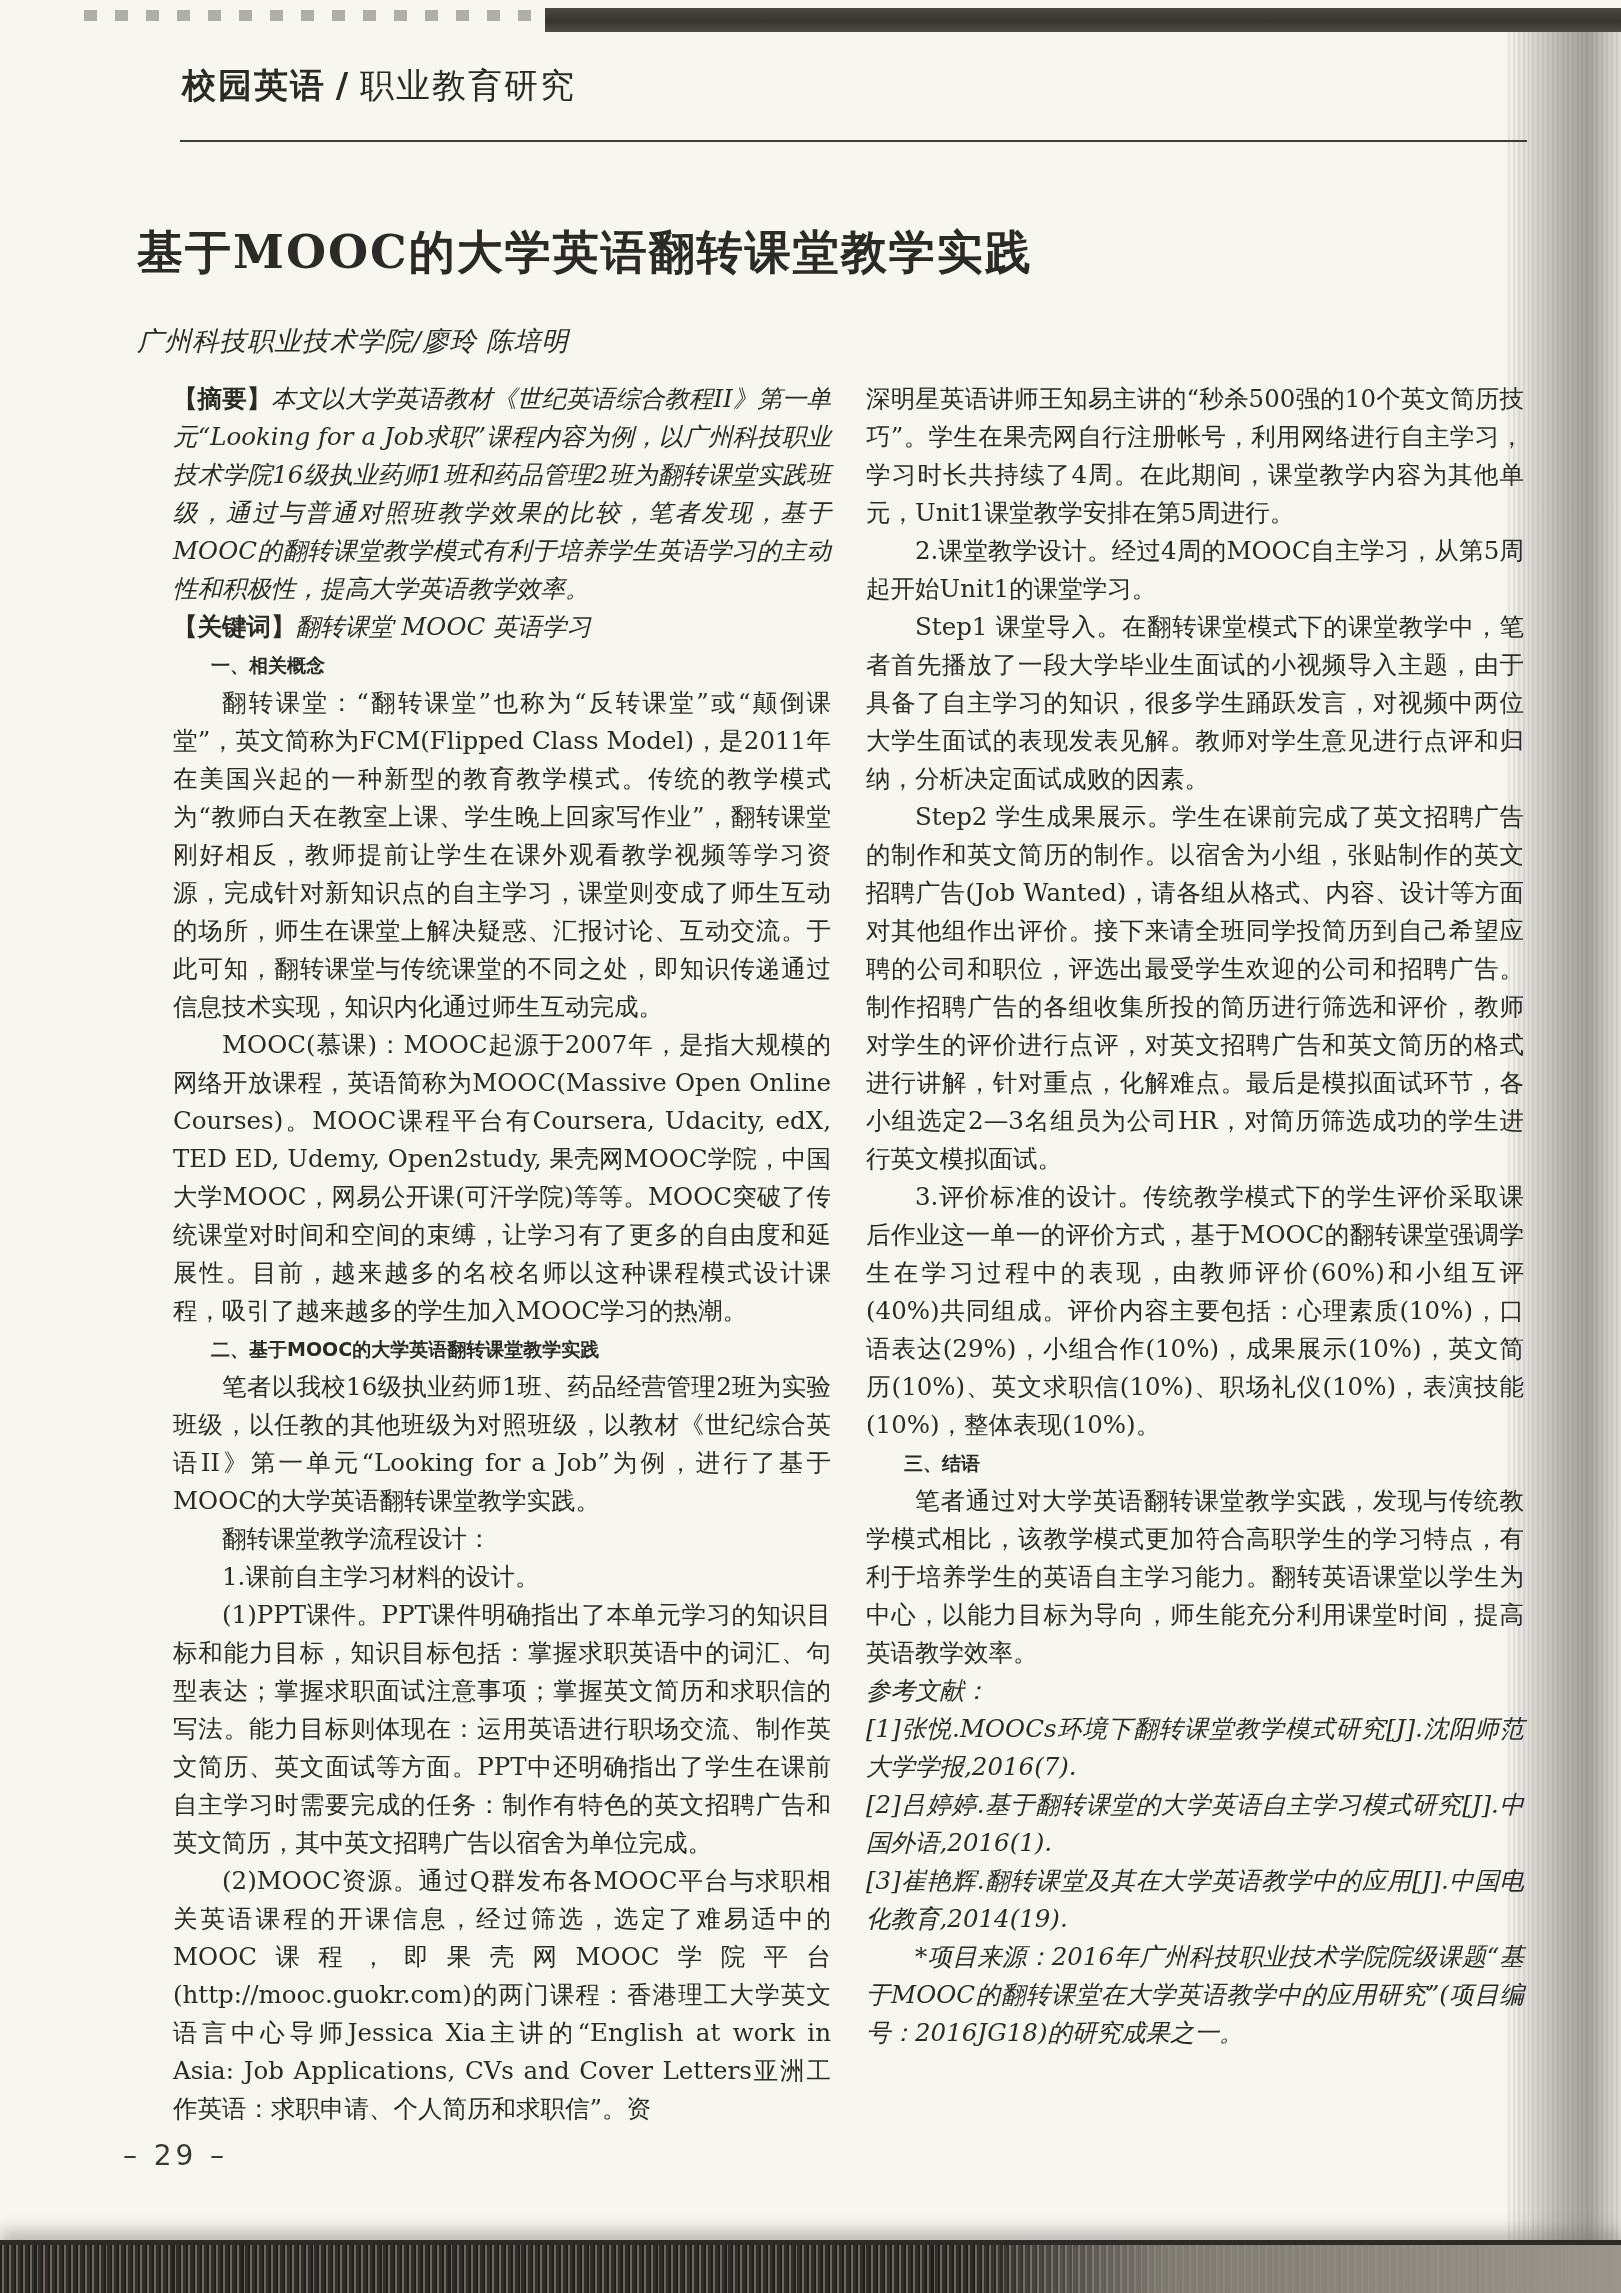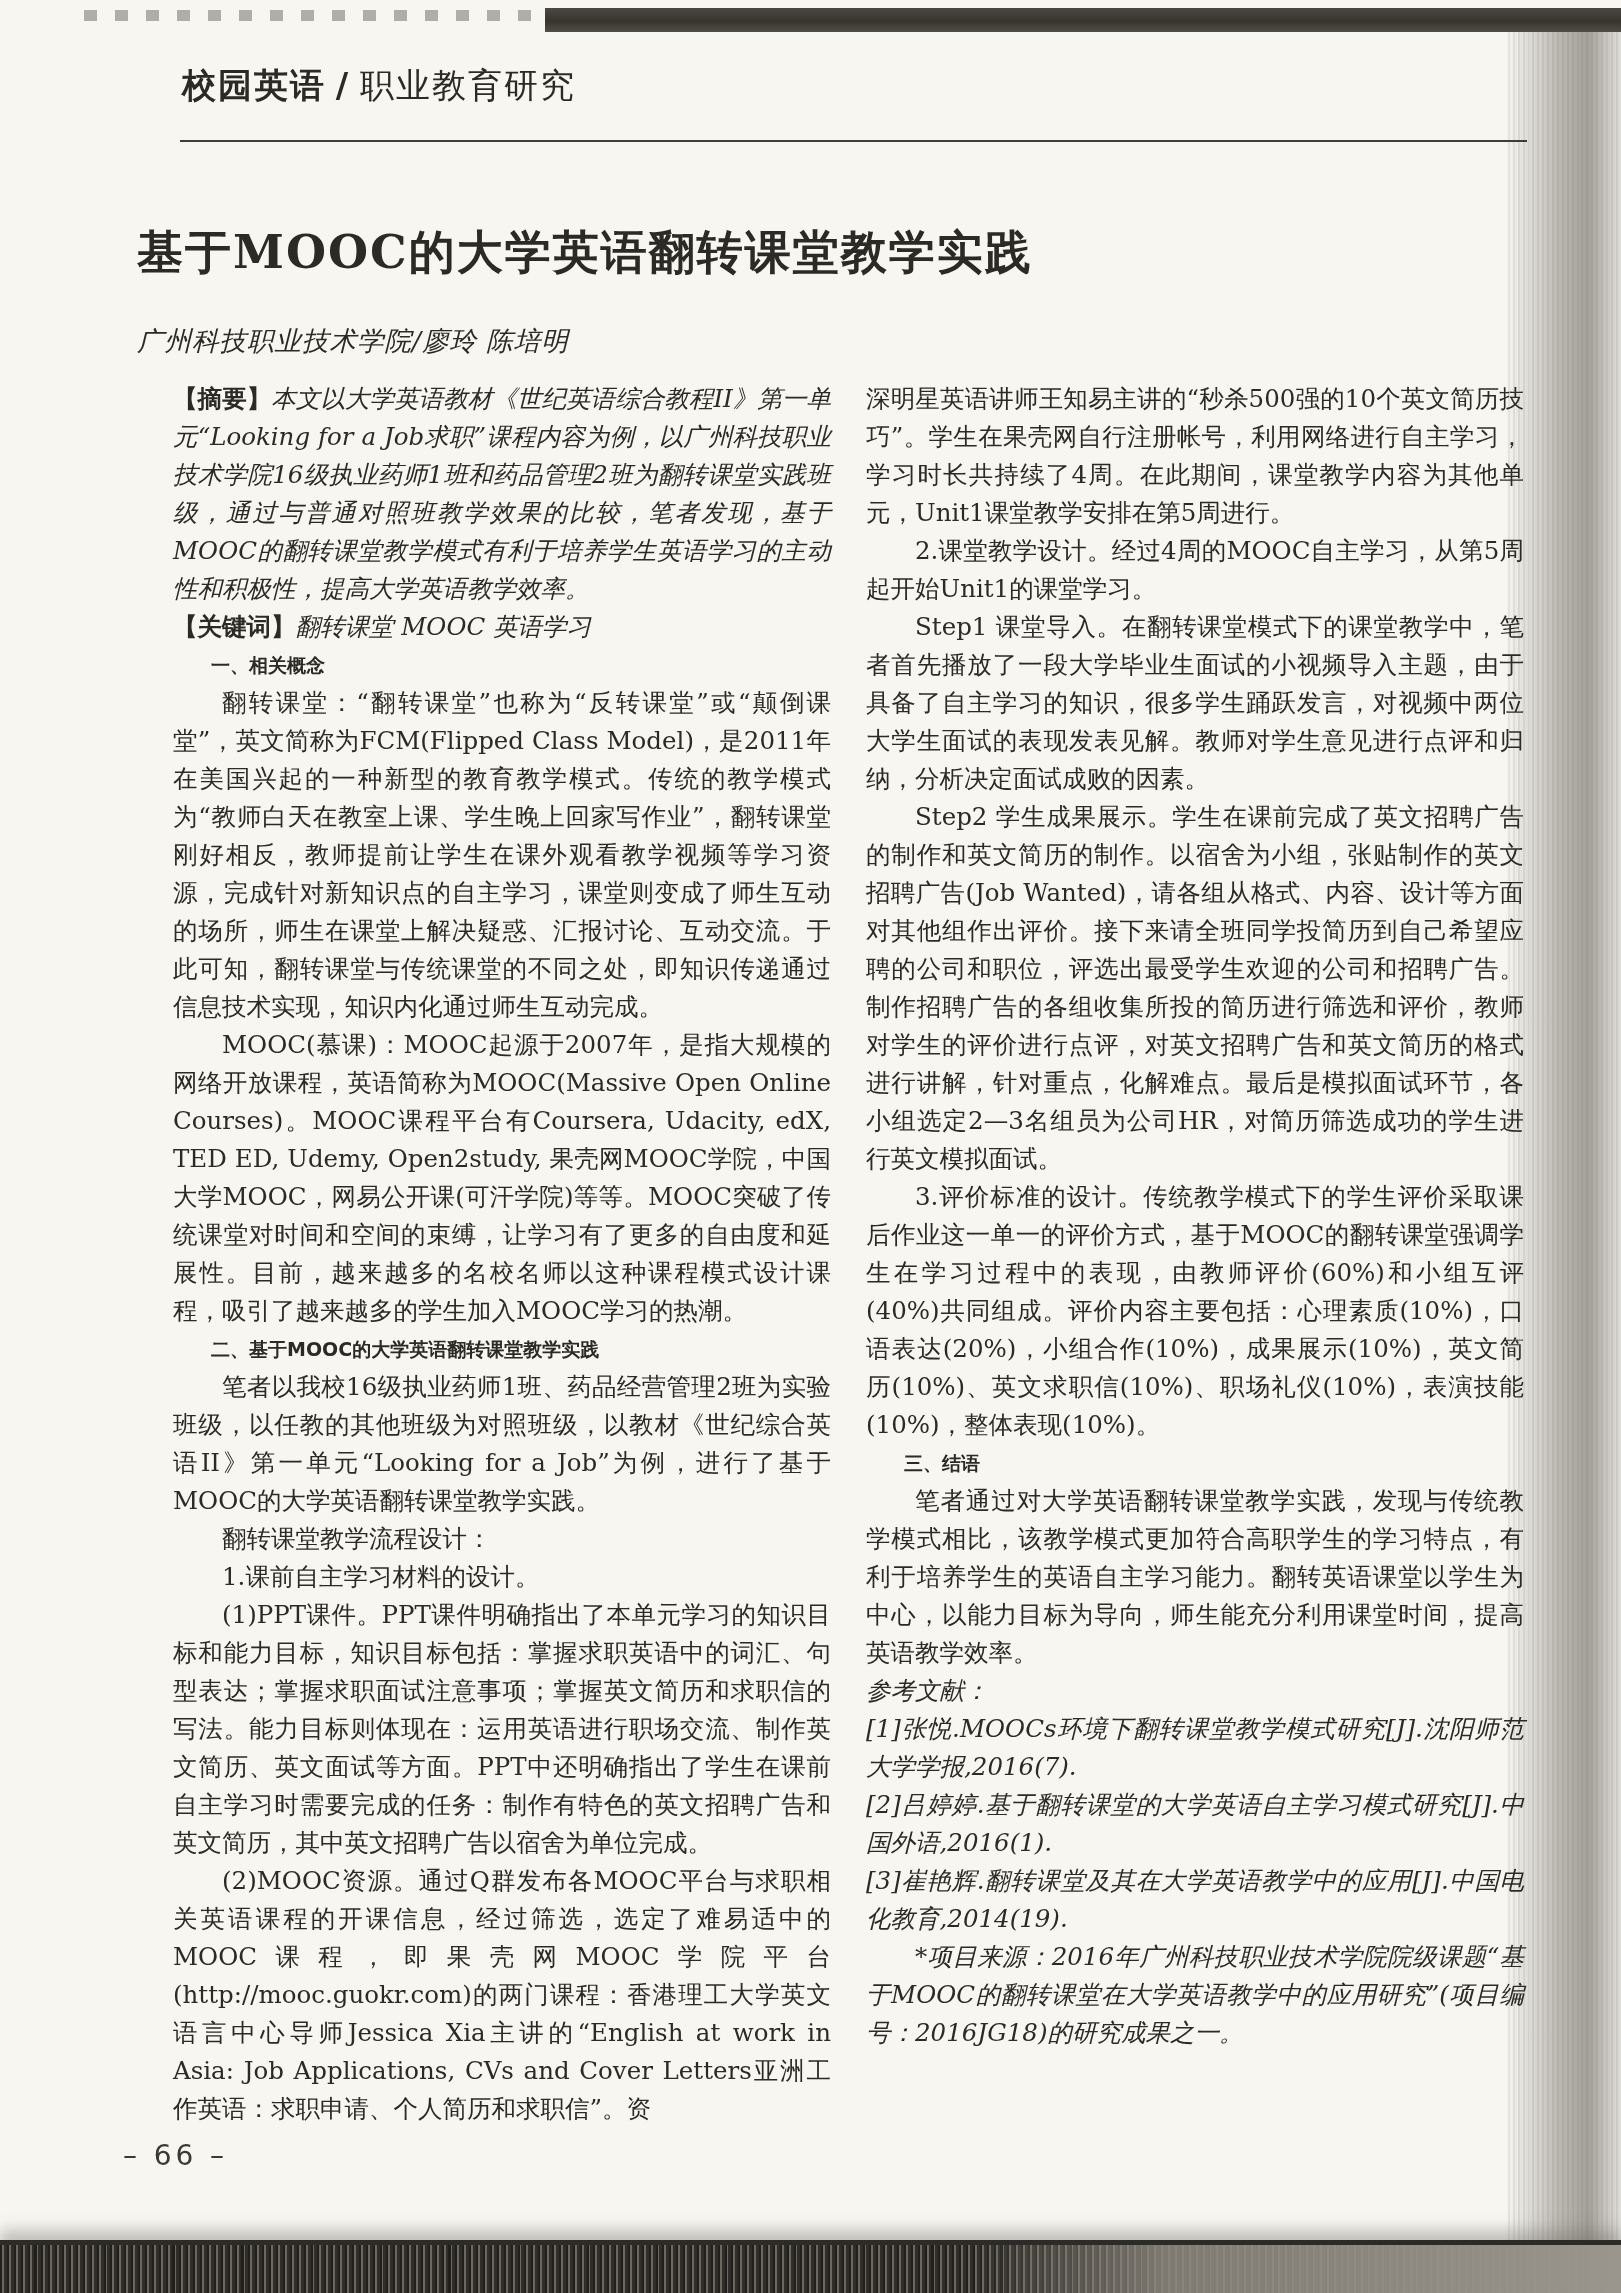--- a/index.html
+++ b/index.html
@@ -120,28 +120,28 @@
       <p class="body">1.课前自主学习材料的设计。</p>
       <p class="body">(1)PPT课件。PPT课件明确指出了本单元学习的知识目标和能力目标，知识目标包括：掌握求职英语中的词汇、句型表达；掌握求职面试注意事项；掌握英文简历和求职信的写法。能力目标则体现在：运用英语进行职场交流、制作英文简历、英文面试等方面。PPT中还明确指出了学生在课前自主学习时需要完成的任务：制作有特色的英文招聘广告和英文简历，其中英文招聘广告以宿舍为单位完成。</p>
       <p class="body">(2)MOOC资源。通过Q群发布各MOOC平台与求职相关英语课程的开课信息，经过筛选，选定了难易适中的MOOC课程，即果壳网MOOC学院平台(http://mooc.guokr.com)的两门课程：香港理工大学英文语言中心导师Jessica Xia主讲的“English at work in Asia: Job Applications, CVs and Cover Letters亚洲工作英语：求职申请、个人简历和求职信”。资</p>
     </div>
 
     <div class="col">
       <p class="noindent">深明星英语讲师王知易主讲的“秒杀500强的10个英文简历技巧”。学生在果壳网自行注册帐号，利用网络进行自主学习，学习时长共持续了4周。在此期间，课堂教学内容为其他单元，Unit1课堂教学安排在第5周进行。</p>
       <p class="body">2.课堂教学设计。经过4周的MOOC自主学习，从第5周起开始Unit1的课堂学习。</p>
       <p class="body">Step1 课堂导入。在翻转课堂模式下的课堂教学中，笔者首先播放了一段大学毕业生面试的小视频导入主题，由于具备了自主学习的知识，很多学生踊跃发言，对视频中两位大学生面试的表现发表见解。教师对学生意见进行点评和归纳，分析决定面试成败的因素。</p>
       <p class="body">Step2 学生成果展示。学生在课前完成了英文招聘广告的制作和英文简历的制作。以宿舍为小组，张贴制作的英文招聘广告(Job Wanted)，请各组从格式、内容、设计等方面对其他组作出评价。接下来请全班同学投简历到自己希望应聘的公司和职位，评选出最受学生欢迎的公司和招聘广告。制作招聘广告的各组收集所投的简历进行筛选和评价，教师对学生的评价进行点评，对英文招聘广告和英文简历的格式进行讲解，针对重点，化解难点。最后是模拟面试环节，各小组选定2—3名组员为公司HR，对简历筛选成功的学生进行英文模拟面试。</p>
-      <p class="body">3.评价标准的设计。传统教学模式下的学生评价采取课后作业这一单一的评价方式，基于MOOC的翻转课堂强调学生在学习过程中的表现，由教师评价(60%)和小组互评(40%)共同组成。评价内容主要包括：心理素质(10%)，口语表达(20%)，小组合作(10%)，成果展示(10%)，英文简历(10%)、英文求职信(10%)、职场礼仪(10%)，表演技能(10%)，整体表现(10%)。</p>
+      <p class="body">3.评价标准的设计。传统教学模式下的学生评价采取课后作业这一单一的评价方式，基于MOOC的翻转课堂强调学生在学习过程中的表现，由教师评价(60%)和小组互评(40%)共同组成。评价内容主要包括：心理素质(10%)，口语表达(29%)，小组合作(10%)，成果展示(10%)，英文简历(10%)、英文求职信(10%)、职场礼仪(10%)，表演技能(10%)，整体表现(10%)。</p>
       <p class="section-heading">三、结语</p>
       <p class="body">笔者通过对大学英语翻转课堂教学实践，发现与传统教学模式相比，该教学模式更加符合高职学生的学习特点，有利于培养学生的英语自主学习能力。翻转英语课堂以学生为中心，以能力目标为导向，师生能充分利用课堂时间，提高英语教学效率。</p>
       <p class="ref">参考文献：</p>
       <p class="ref">[1]张悦.MOOCs环境下翻转课堂教学模式研究[J].沈阳师范大学学报,2016(7).</p>
       <p class="ref">[2]吕婷婷.基于翻转课堂的大学英语自主学习模式研究[J].中国外语,2016(1).</p>
       <p class="ref">[3]崔艳辉.翻转课堂及其在大学英语教学中的应用[J].中国电化教育,2014(19).</p>
       <p class="note">*项目来源：2016年广州科技职业技术学院院级课题“基于MOOC的翻转课堂在大学英语教学中的应用研究”(项目编号：2016JG18)的研究成果之一。</p>
     </div>
 
   </div>
 
-  <div class="page-number">– 66 –</div>
+  <div class="page-number">– 29 –</div>
 
 </div>
 
 
 </body></html>

